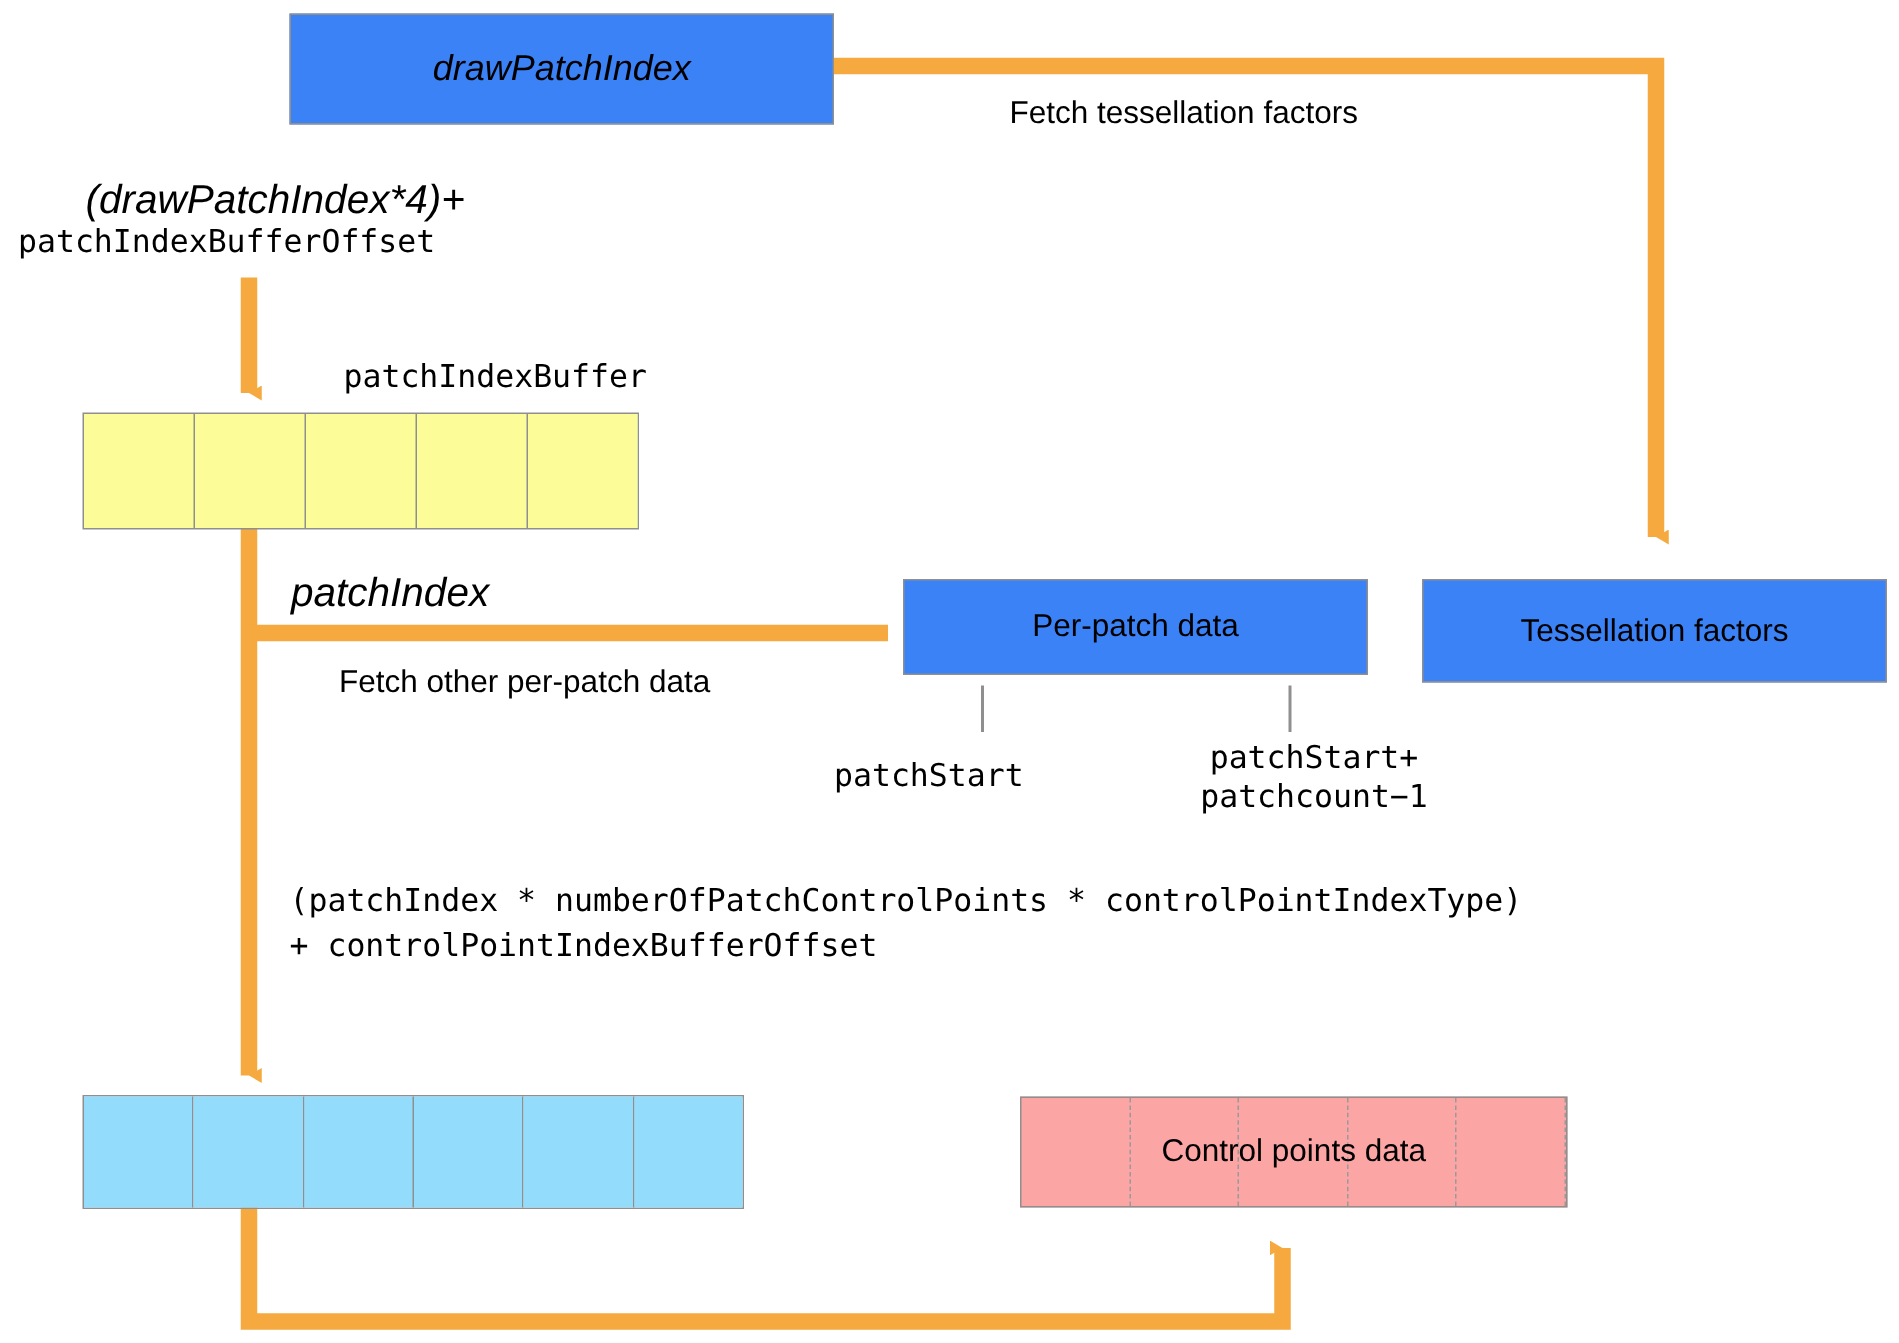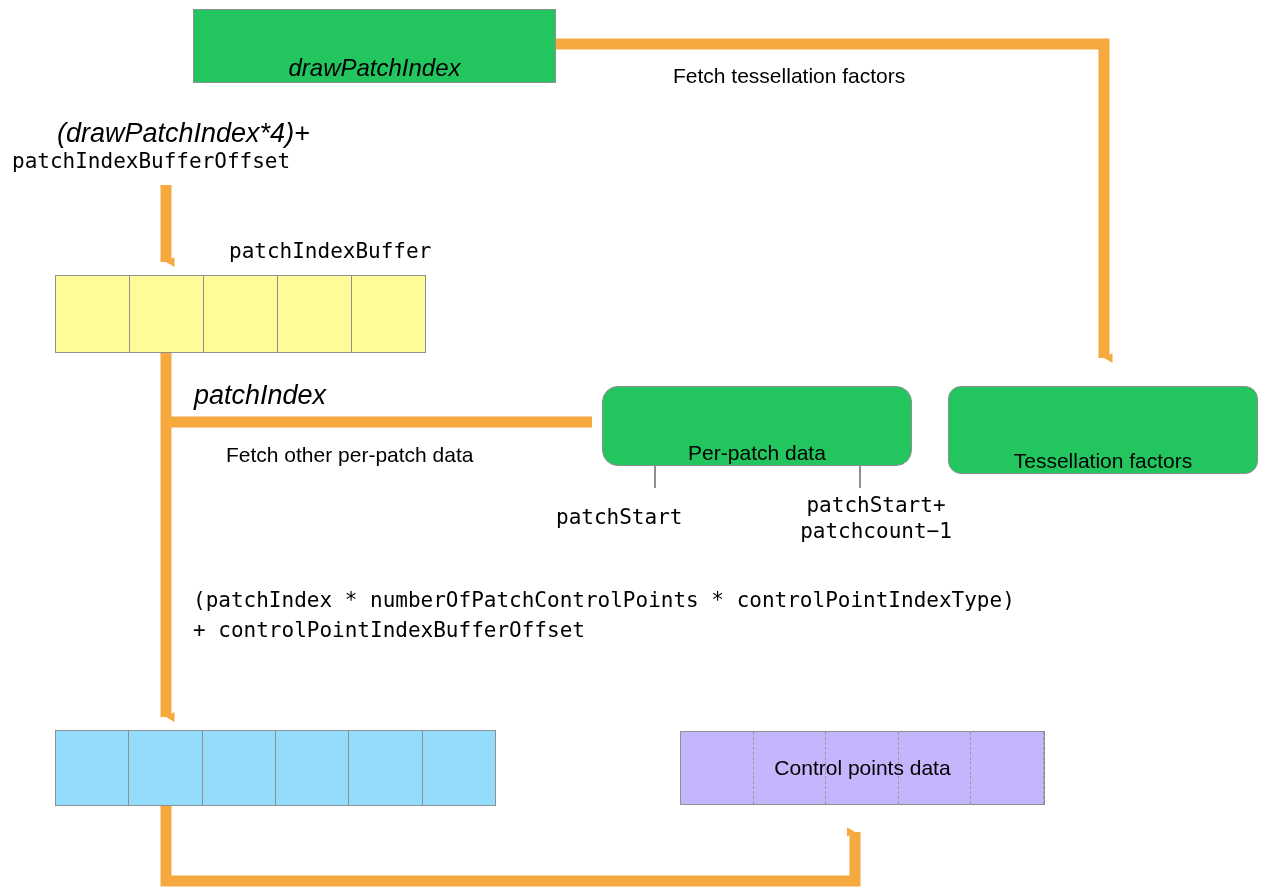--- a/index.html
+++ b/index.html
@@ -23,23 +23,23 @@
     left: 0;
     top: 0;
     width: 1266px;
     height: 895px;
     pointer-events: none;
   }
   .node {
     position: absolute;
     box-sizing: border-box;
     display: flex;
-    align-items: flex-end;
+    align-items: center;
     justify-content: center;
-    background: #22c55e;
+    background: #3b82f6;
     border: 1.5px solid #8f8f8f;
     color: #000000;
     font-family: "Liberation Sans", sans-serif;
     font-size: 21px;
     text-align: center;
   }
   .node.italic {
     font-style: italic;
     font-size: 24px;
   }
@@ -58,21 +58,21 @@
     border-right: none;
   }
   .buffer.yellow .cell { background: #fcfc99; }
   .buffer.blue .cell   { background: #93dcfb; }
 
   .seg-box {
     position: absolute;
     box-sizing: border-box;
     display: flex;
     border: 1.5px solid #8f8f8f;
-    background: #c4b5fd;
+    background: #fca5a5;
   }
   .seg-box .seg {
     flex: 1 1 0;
     border-right: 1.5px dashed #9a9a9a;
     box-sizing: border-box;
   }
   .seg-box .seg:last-child { border-right: none; }
   .seg-box .seg-label {
     position: absolute;
     left: 0; right: 0; top: 0; bottom: 0;
@@ -136,25 +136,25 @@
     <g>
       <line x1="655" y1="457" x2="655" y2="488" stroke="#8f8f8f" stroke-width="2"></line>
       <line x1="860" y1="457" x2="860" y2="488" stroke="#8f8f8f" stroke-width="2"></line>
     </g>
   </svg>
 
   <div class="node italic" style="left:193px; top:9px; width:363px; height:74px;">
     <span>drawPatchIndex</span>
   </div>
 
-  <div class="node" style="left:602px; top:386px; width:310px; height:80px;border-radius:16px;">
+  <div class="node" style="left:602px; top:386px; width:310px; height:64px;">
     <span>Per-patch data</span>
   </div>
 
-  <div class="node" style="left:948px; top:386px; width:310px; height:88px;border-radius:13px;">
+  <div class="node" style="left:948px; top:386px; width:310px; height:69px;">
     <span>Tessellation factors</span>
   </div>
 
   <div class="seg-box" style="left:680px; top:731px; width:365px; height:74px; position:absolute;">
     <div class="seg"></div>
     <div class="seg"></div>
     <div class="seg"></div>
     <div class="seg"></div>
     <div class="seg"></div>
     <div class="seg-label">Control points data</div>

